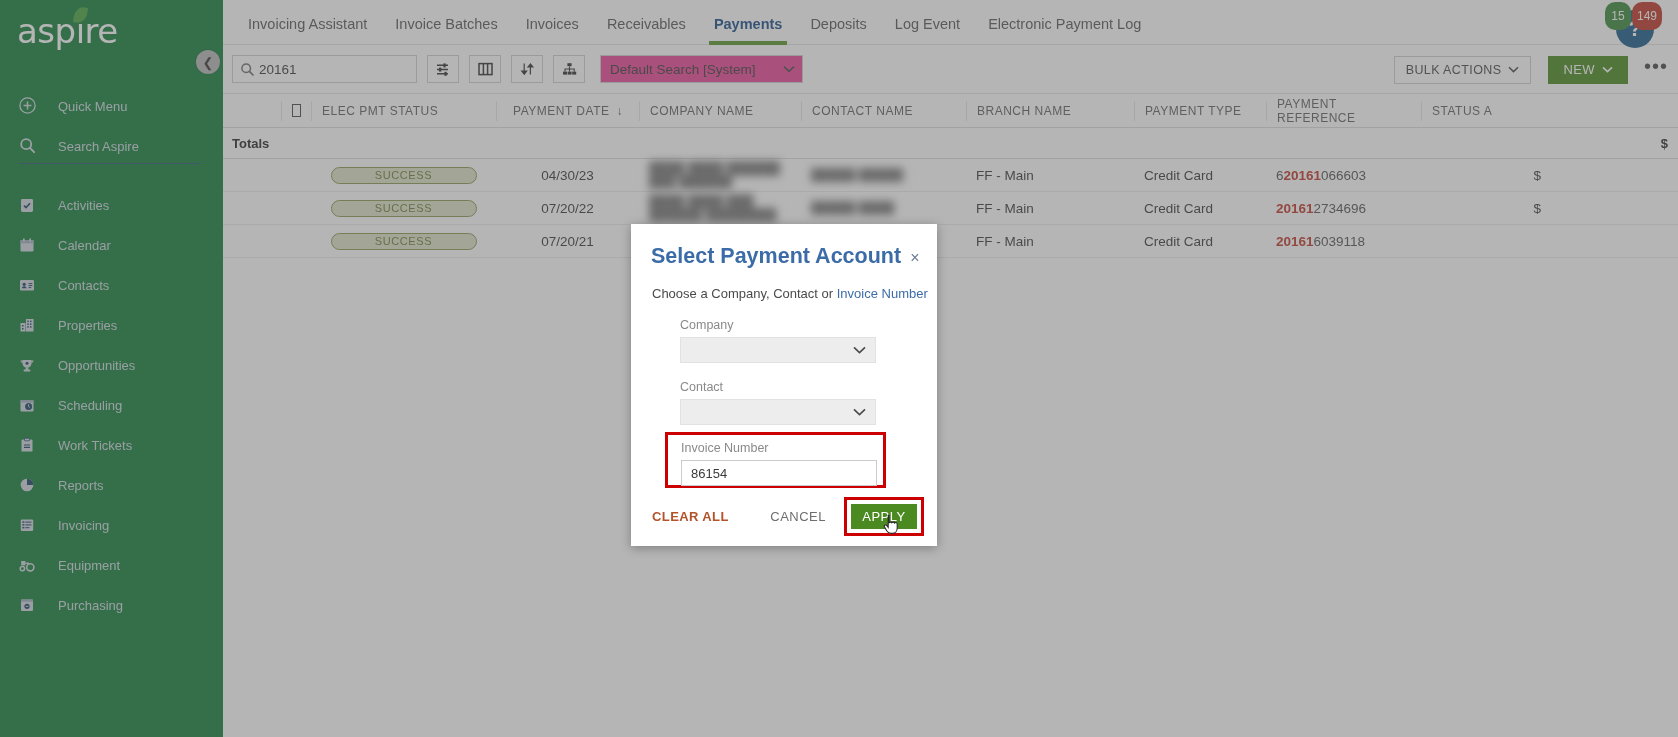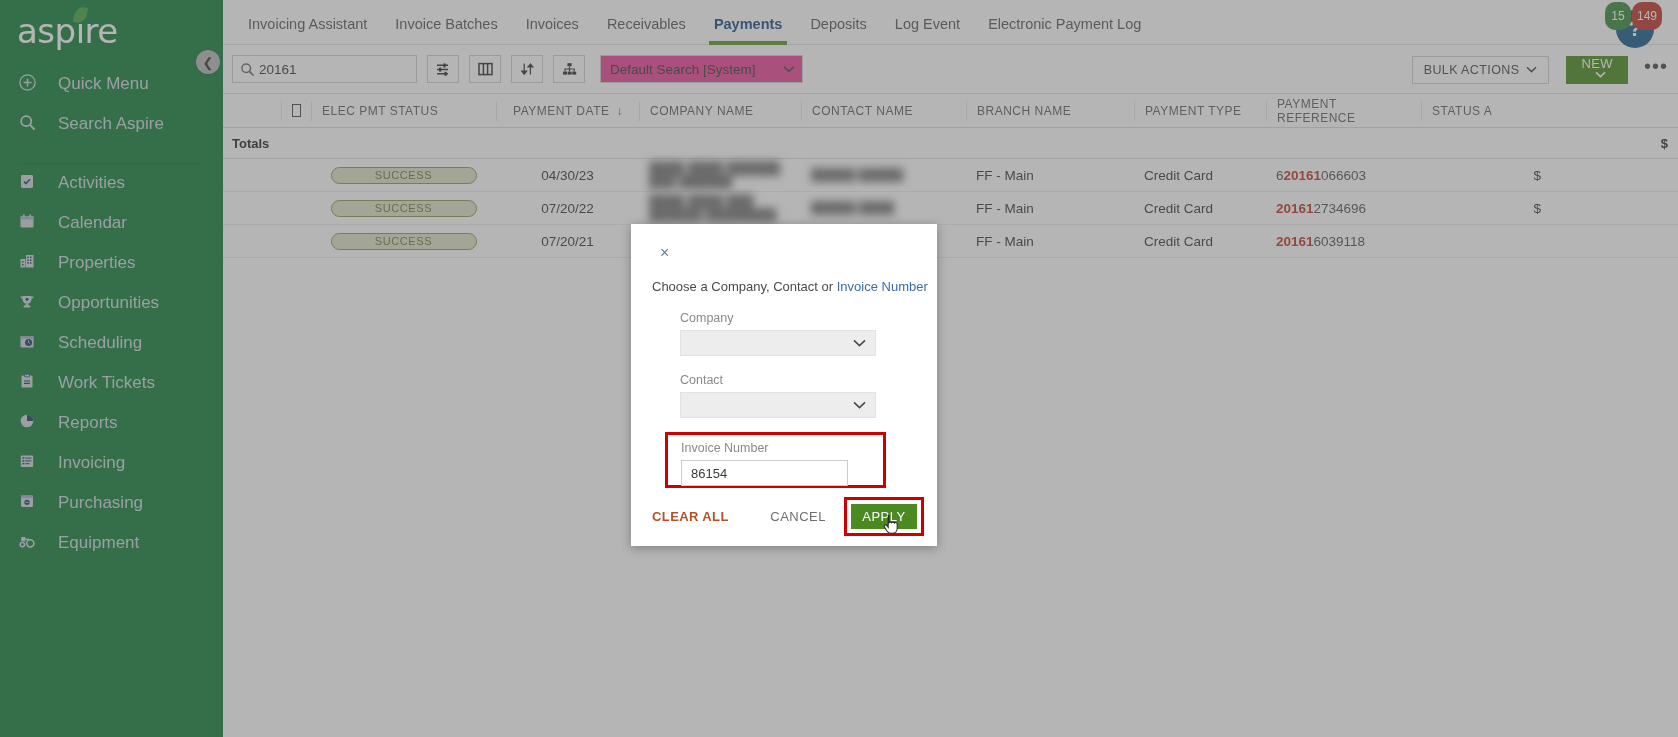--- a/index.html
+++ b/index.html
@@ -39,25 +39,25 @@
   .logo-leaf {
     position: absolute;
     left: 74px; top: 7px;
     width: 13px; height: 16px;
     background: #4aa542;
     border-radius: 70% 0 70% 0;
     transform: rotate(8deg);
   }
   .nav-top { margin-top: 12px; }
   .nav-item {
-    display: flex; align-items: flex-start;
+    display: flex; align-items: flex-end;
     height: 40px;
     padding-left: 19px;
     color: #cfd8e0;
-    font-size: 17px;
+    font-size: 13px;
     cursor: pointer;
   }
   .nav-item .ico {
     width: 30px; flex: 0 0 30px;
     display: flex; align-items: center; justify-content: flex-start;
     color: #cfd8e0;
   }
   .nav-item .lbl { padding-left: 9px; }
   .nav-sep {
     height: 1px;
@@ -189,21 +189,20 @@
   .new-btn {
     height: 28px;
     margin-left: 17px;
     background: #4a8a20;
     color: #fff;
     font-size: 13px;
     letter-spacing: .4px;
     display: flex; align-items: center;
     padding: 0 15px;
     cursor: pointer;
-    flex-direction: column;
   }
   .dots-btn {
     margin-left: 16px;
     margin-right: 2px;
     color: #4a4a4a;
     font-size: 20px;
     letter-spacing: 1px;
     cursor: pointer;
     line-height: 10px;
     padding-bottom: 7px;
@@ -314,21 +313,21 @@
     width: 196px; height: 26px;
     background: #ededed;
     border: 1px solid #e2e2e2;
     display: flex; align-items: center; justify-content: flex-end;
     padding-right: 9px;
     color: #4a4a4a;
     font-size: 12px;
     cursor: pointer;
   }
   .field-input {
-    width: 167px; height: 26px;
+    width: 196px; height: 26px;
     background: #fff;
     border: 1px solid #cccccc;
     display: flex; align-items: center;
     padding-left: 9px;
     color: #3b3b3b;
     font-size: 13px;
   }
   .invoice-group {
     position: absolute;
     left: 34px; top: 208px;
@@ -429,20 +428,31 @@
       <div class="nav-item">
         <span class="ico">
           <svg width="16" height="16" viewBox="0 0 16 16">
               <rect x="1.5" y="3" width="13" height="11.5" rx="1.2" fill="#cfd8e0"></rect>
               <rect x="1.5" y="3" width="13" height="3.3" fill="#9fb0bf"></rect>
               <rect x="4" y="1.5" width="1.7" height="3" fill="#cfd8e0"></rect>
               <rect x="10.3" y="1.5" width="1.7" height="3" fill="#cfd8e0"></rect>
             </svg>
         </span>
         <span class="lbl">Calendar</span>
+      </div>
+      <div class="nav-item">
+        <span class="ico">
+          <svg width="16" height="16" viewBox="0 0 16 16">
+              <rect x="1" y="3" width="14" height="10.5" rx="1.2" fill="#cfd8e0"></rect>
+              <circle cx="5.2" cy="7.3" r="1.6" fill="#1b4264"></circle>
+              <path d="M2.8 11.3c.4-1.4 1.3-2 2.4-2s2 .6 2.4 2z" fill="#1b4264"></path>
+              <path d="M9.6 6.6h3.7M9.6 8.6h3.7M9.6 10.6h2.6" stroke="#1b4264" stroke-width="1"></path>
+            </svg>
+        </span>
+        <span class="lbl">Contacts</span>
       </div>
       <div class="nav-item">
         <span class="ico">
           <svg width="16" height="16" viewBox="0 0 16 16">
               <rect x="1.5" y="6" width="5" height="8.5" fill="#cfd8e0"></rect>
               <rect x="7" y="2" width="7.5" height="12.5" fill="#cfd8e0"></rect>
               <g fill="#1b4264">
                 <rect x="8.3" y="3.6" width="1.5" height="1.5"></rect>
                 <rect x="11" y="3.6" width="1.5" height="1.5"></rect>
                 <rect x="8.3" y="6.4" width="1.5" height="1.5"></rect>
@@ -510,38 +520,38 @@
                 <rect x="6.3" y="7.4" width="6.2" height="1"></rect>
                 <rect x="6.3" y="10.2" width="4.2" height="1"></rect>
               </g>
             </svg>
         </span>
         <span class="lbl">Invoicing</span>
       </div>
       <div class="nav-item">
         <span class="ico">
           <svg width="16" height="16" viewBox="0 0 16 16">
+              <circle cx="11.3" cy="10.3" r="3.6" fill="none" stroke="#cfd8e0" stroke-width="1.6"></circle>
+              <circle cx="3.4" cy="11.6" r="2.2" fill="none" stroke="#cfd8e0" stroke-width="1.5"></circle>
+              <path d="M2.2 4h4.2v4.4H2.2z" fill="#cfd8e0"></path>
+              <path d="M6.4 6.3h3.6" stroke="#cfd8e0" stroke-width="1.5"></path>
+            </svg>
+        </span>
+        <span class="lbl">Equipment</span>
+      </div>
+      <div class="nav-item">
+        <span class="ico">
+          <svg width="16" height="16" viewBox="0 0 16 16">
               <rect x="2" y="2.5" width="12" height="11.5" rx="1.2" fill="#cfd8e0"></rect>
               <rect x="2" y="2.5" width="12" height="2.3" fill="#9fb0bf"></rect>
               <circle cx="8" cy="9.3" r="2.6" fill="#1b4264"></circle>
               <path d="M6.6 9.3h2.8" stroke="#cfd8e0" stroke-width="1"></path>
             </svg>
         </span>
         <span class="lbl">Purchasing</span>
-      </div>
-      <div class="nav-item">
-        <span class="ico">
-          <svg width="16" height="16" viewBox="0 0 16 16">
-              <circle cx="11.3" cy="10.3" r="3.6" fill="none" stroke="#cfd8e0" stroke-width="1.6"></circle>
-              <circle cx="3.4" cy="11.6" r="2.2" fill="none" stroke="#cfd8e0" stroke-width="1.5"></circle>
-              <path d="M2.2 4h4.2v4.4H2.2z" fill="#cfd8e0"></path>
-              <path d="M6.4 6.3h3.6" stroke="#cfd8e0" stroke-width="1.5"></path>
-            </svg>
-        </span>
-        <span class="lbl">Equipment</span>
       </div>
     </div>
   </div>
 
   <div class="sidebar-collapse">
     <span>❮</span>
   </div>
 
   <div class="main">
 
@@ -702,20 +712,21 @@
         <div class="cell ref" style="width:155px"><span class="plain"></span><b>20161</b><span class="plain">6039118</span></div>
         <div class="cell" style="width:130px;text-align:right"></div>
       </div>
     </div>
   </div>
 
   <div class="overlay"></div>
 
   <div class="modal">
     <div class="modal-title">
+      <span>Select Payment Account</span>
       <span class="modal-close">×</span>
     </div>
 
     <div class="modal-sub">
       <span>Choose a Company, Contact or </span><span class="lnk">Invoice Number</span>
     </div>
 
     <div class="field">
       <div class="field-lbl">Company</div>
       <div class="field-select">

